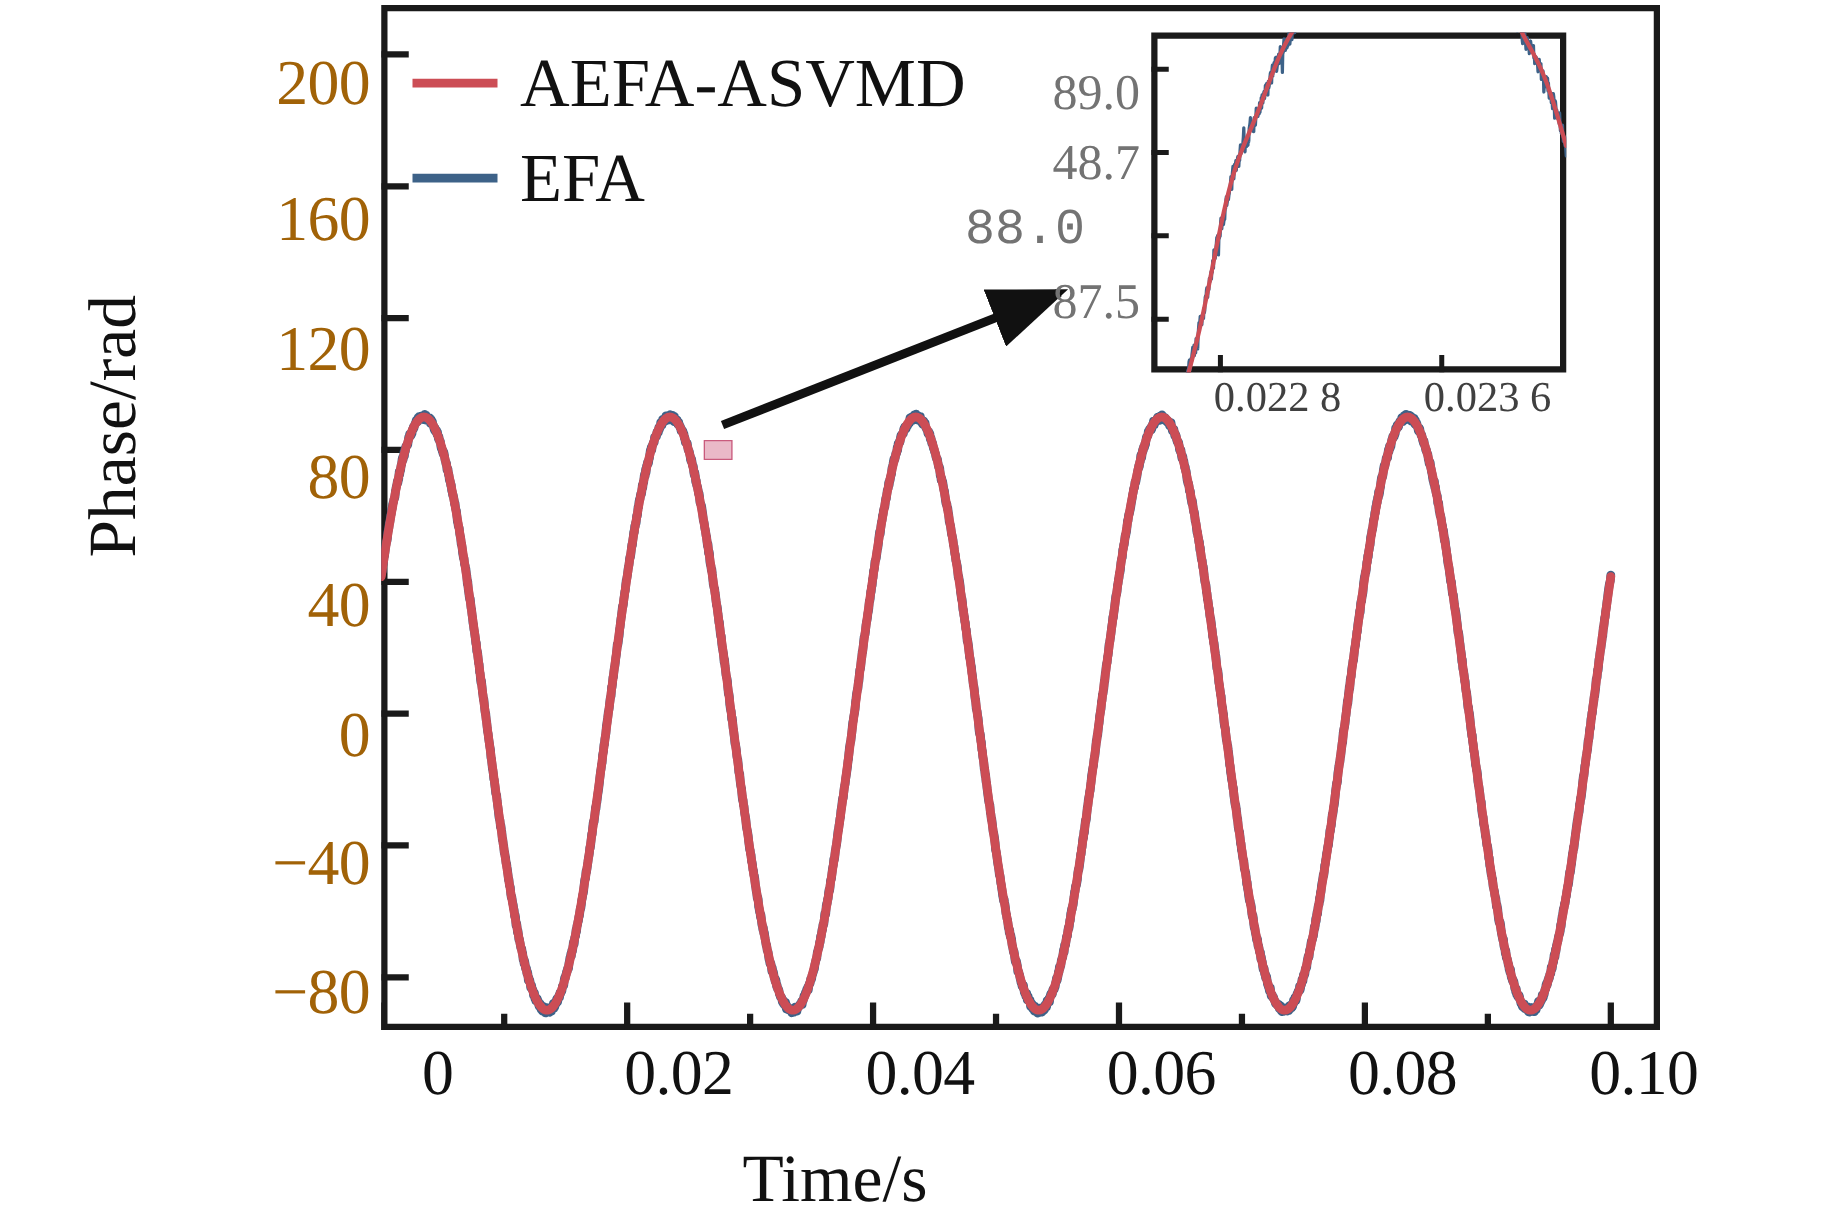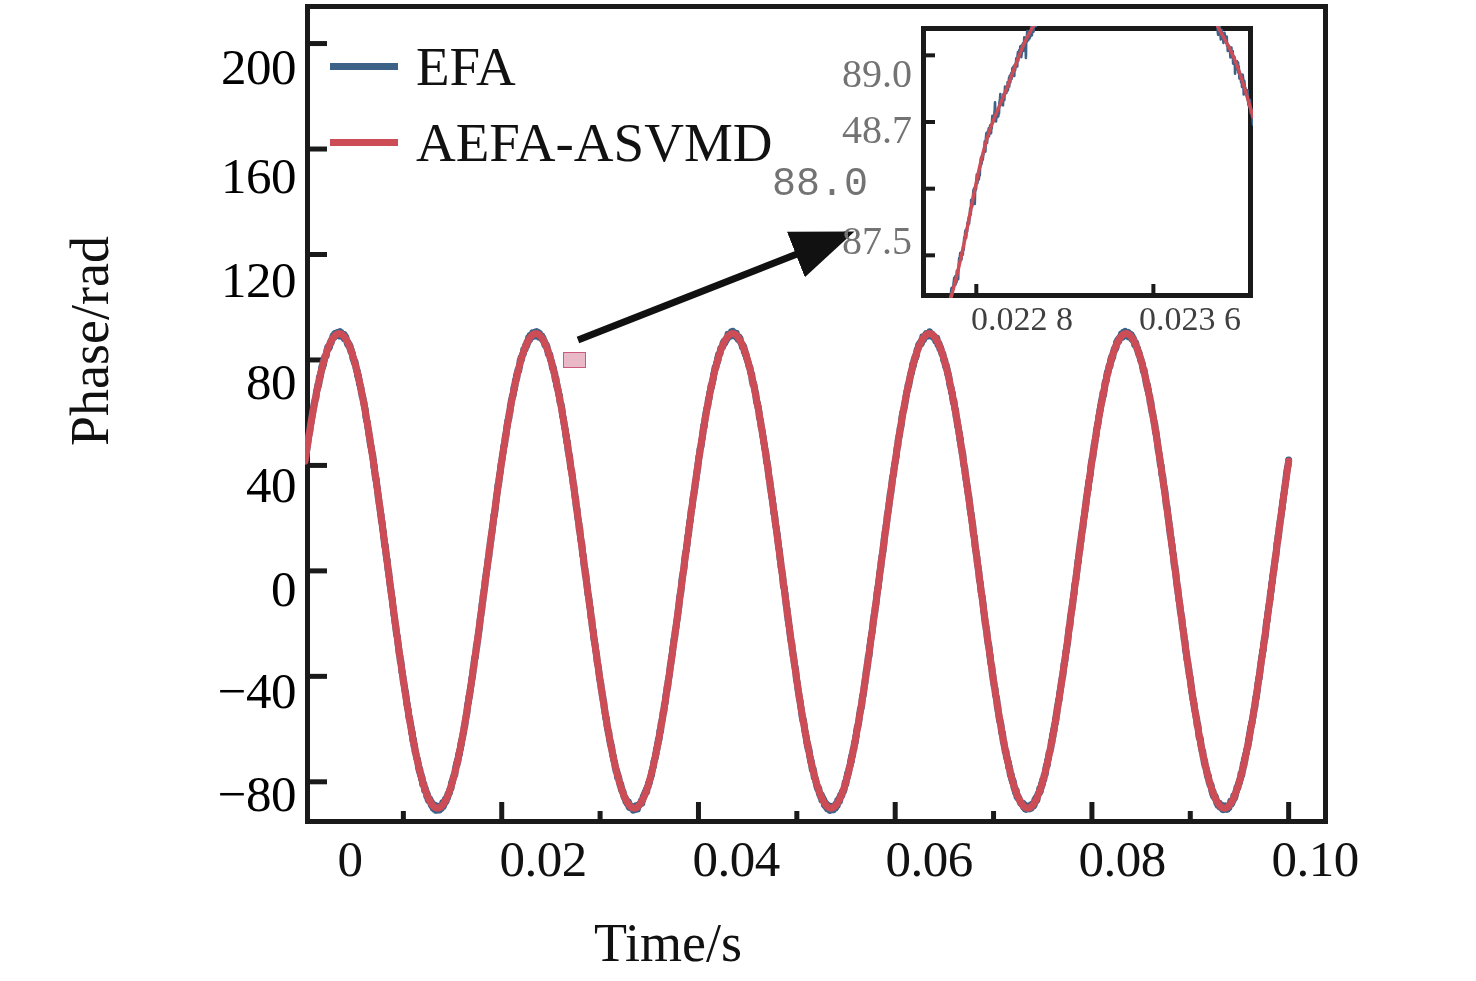--- a/index.html
+++ b/index.html
@@ -37,21 +37,21 @@
     width: 1023px;
     height: 820px;
   }
   
   .ytick {
     position: absolute;
     right: 1180px;
     text-align: right;
     width: 160px;
     font-size: 51px;
-    color: #000000;
+    color: #a16207;
     line-height: 1;
     letter-spacing: -0.5px;
   }
   
   .xtick {
     position: absolute;
     top: 834px;
     text-align: center;
     width: 200px;
     font-size: 51px;
@@ -204,26 +204,26 @@
   <div class="xtick" style="left:636px;">0.04</div>
   <div class="xtick" style="left:829px;">0.06</div>
   <div class="xtick" style="left:1022px;">0.08</div>
   <div class="xtick" style="left:1215px;">0.10</div>
 
   <div id="xlabel">Time/s</div>
   <div id="ylabel">Phase/rad</div>
 
   <div id="legend">
     <div class="legend-row">
+      <span class="legend-swatch" style="background:#cc4d55;"></span>
+      <span class="legend-text">AEFA-ASVMD</span>
+    </div>
+    <div class="legend-row">
       <span class="legend-swatch" style="background:#3d6288;"></span>
       <span class="legend-text">EFA</span>
-    </div>
-    <div class="legend-row">
-      <span class="legend-swatch" style="background:#cc4d55;"></span>
-      <span class="legend-text">AEFA-ASVMD</span>
     </div>
   </div>
 
   <div id="peak-marker"></div>
   <svg id="arrow-svg" viewBox="0 0 330 190">
     <defs>
       <marker id="arrowhead" markerWidth="9" markerHeight="7" refX="8" refY="3.5" orient="auto">
         <polygon points="0 0, 9 3.5, 0 7" fill="#111111"></polygon>
       </marker>
     </defs>

